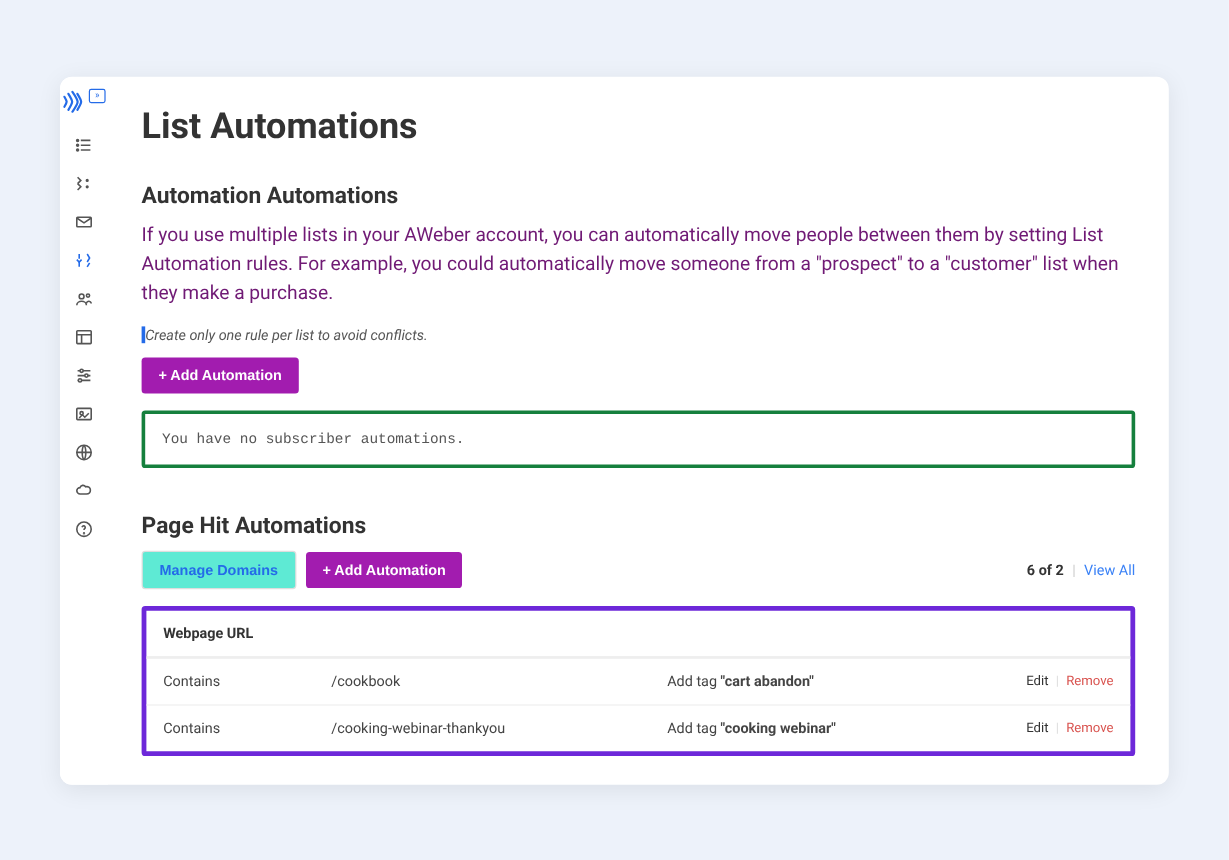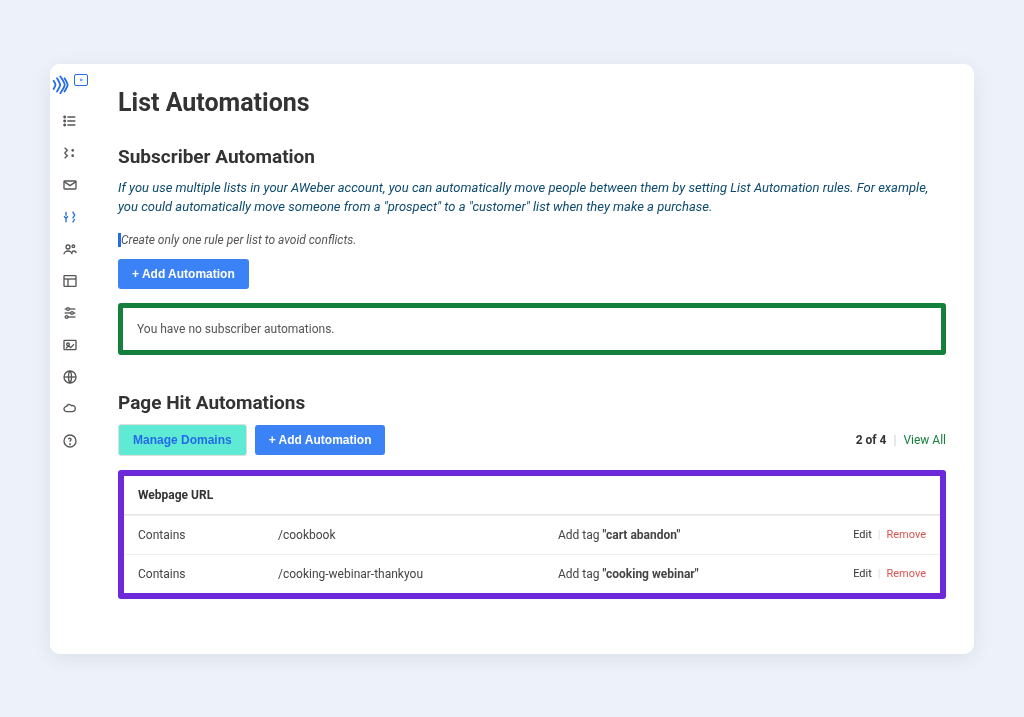--- a/index.html
+++ b/index.html
@@ -67,53 +67,52 @@
   justify-content: center;
   cursor: pointer;
 }
 .nav-icon.active { color: #246be8; }
 .main {
   flex: 1;
   padding: 24px 28px;
   overflow-y: auto;
 }
 h1 {
-  font-size: 25px;
+  font-size: 30px;
   font-weight: 700;
   color: #333;
   margin-bottom: 28px;
 }
 h2 {
   font-size: 19px;
   font-weight: 700;
   color: #333;
   margin-bottom: 10px;
 }
 .intro {
-  font-size: 13px;
-  color: #0c4a6e;
+  font-size: 16px;
+  color: #701a75;
   line-height: 1.5;
   margin-bottom: 16px;
-  font-style: italic;
 }
 .note {
   font-size: 12px;
   color: #555;
   font-style: italic;
   border-left: 3px solid #246be8;
   margin-bottom: 12px;
 }
 .btn-row {
   display: flex;
   gap: 8px;
   align-items: center;
   margin-bottom: 14px;
 }
 .btn-primary {
-  background: #3b82f6;
+  background: #a21caf;
   color: #fff;
   font-size: 12px;
   font-weight: 600;
   padding: 8px 14px;
   border: none;
   border-radius: 3px;
   cursor: pointer;
   text-align: right;
 }
 .btn-secondary {
@@ -129,34 +128,35 @@
 .right-meta {
   margin-left: auto;
   font-size: 12px;
   color: #333;
 }
 .right-meta .sep {
   color: #ccc;
   margin: 0 4px;
 }
 .right-meta .viewall {
-  color: #15803d;
+  color: #3b82f6;
   text-align: right;
 }
 .empty-box {
-  border: 5px solid #15803d;
+  border: 3px solid #15803d;
   border-radius: 3px;
   padding: 14px;
   font-size: 12px;
   color: #555;
   margin-bottom: 36px;
+  font-family: Liberation Mono, monospace;
 }
 .table {
   width: 100%;
-  border: 6px solid #6d28d9;
+  border: 4px solid #6d28d9;
   border-radius: 3px;
   font-size: 12px;
 }
 .table-header, .table-row {
   display: flex;
   align-items: center;
   padding: 12px 14px;
 }
 .table-header {
   font-weight: 700;
@@ -281,35 +281,35 @@
           <circle cx="12" cy="12" r="9"></circle>
           <path d="M9.5 9.5c.5-1.5 2-2 3-1.5s1.5 2 .5 3-1 1-1 2"></path>
           <circle cx="12" cy="17" r="0.5" fill="currentColor"></circle>
         </svg>
     </span>
   </div>
 
   <div class="main">
     <h1>List Automations</h1>
 
-    <h2>Subscriber Automation</h2>
+    <h2>Automation Automations</h2>
     <p class="intro">If you use multiple lists in your AWeber account, you can automatically move people between them by setting List Automation rules. For example, you could automatically move someone from a "prospect" to a "customer" list when they make a purchase.</p>
     <p class="note">Create only one rule per list to avoid conflicts.</p>
     <div class="btn-row">
       <button class="btn-primary">+ Add Automation</button>
     </div>
     <div class="empty-box">You have no subscriber automations.</div>
 
     <h2>Page Hit Automations</h2>
 
     <div class="btn-row">
       <button class="btn-secondary">Manage Domains</button>
       <button class="btn-primary">+ Add Automation</button>
       <div class="right-meta">
-        <strong>2 of 4</strong>
+        <strong>6 of 2</strong>
         <span class="sep">|</span>
         <span class="viewall">View All</span>
       </div>
     </div>
 
     <div class="table">
       <div class="table-header">
         <div class="col-match"></div>
         <div class="col-url" style="margin-left:-140px">Webpage URL</div>
         <div class="col-btns"></div>

